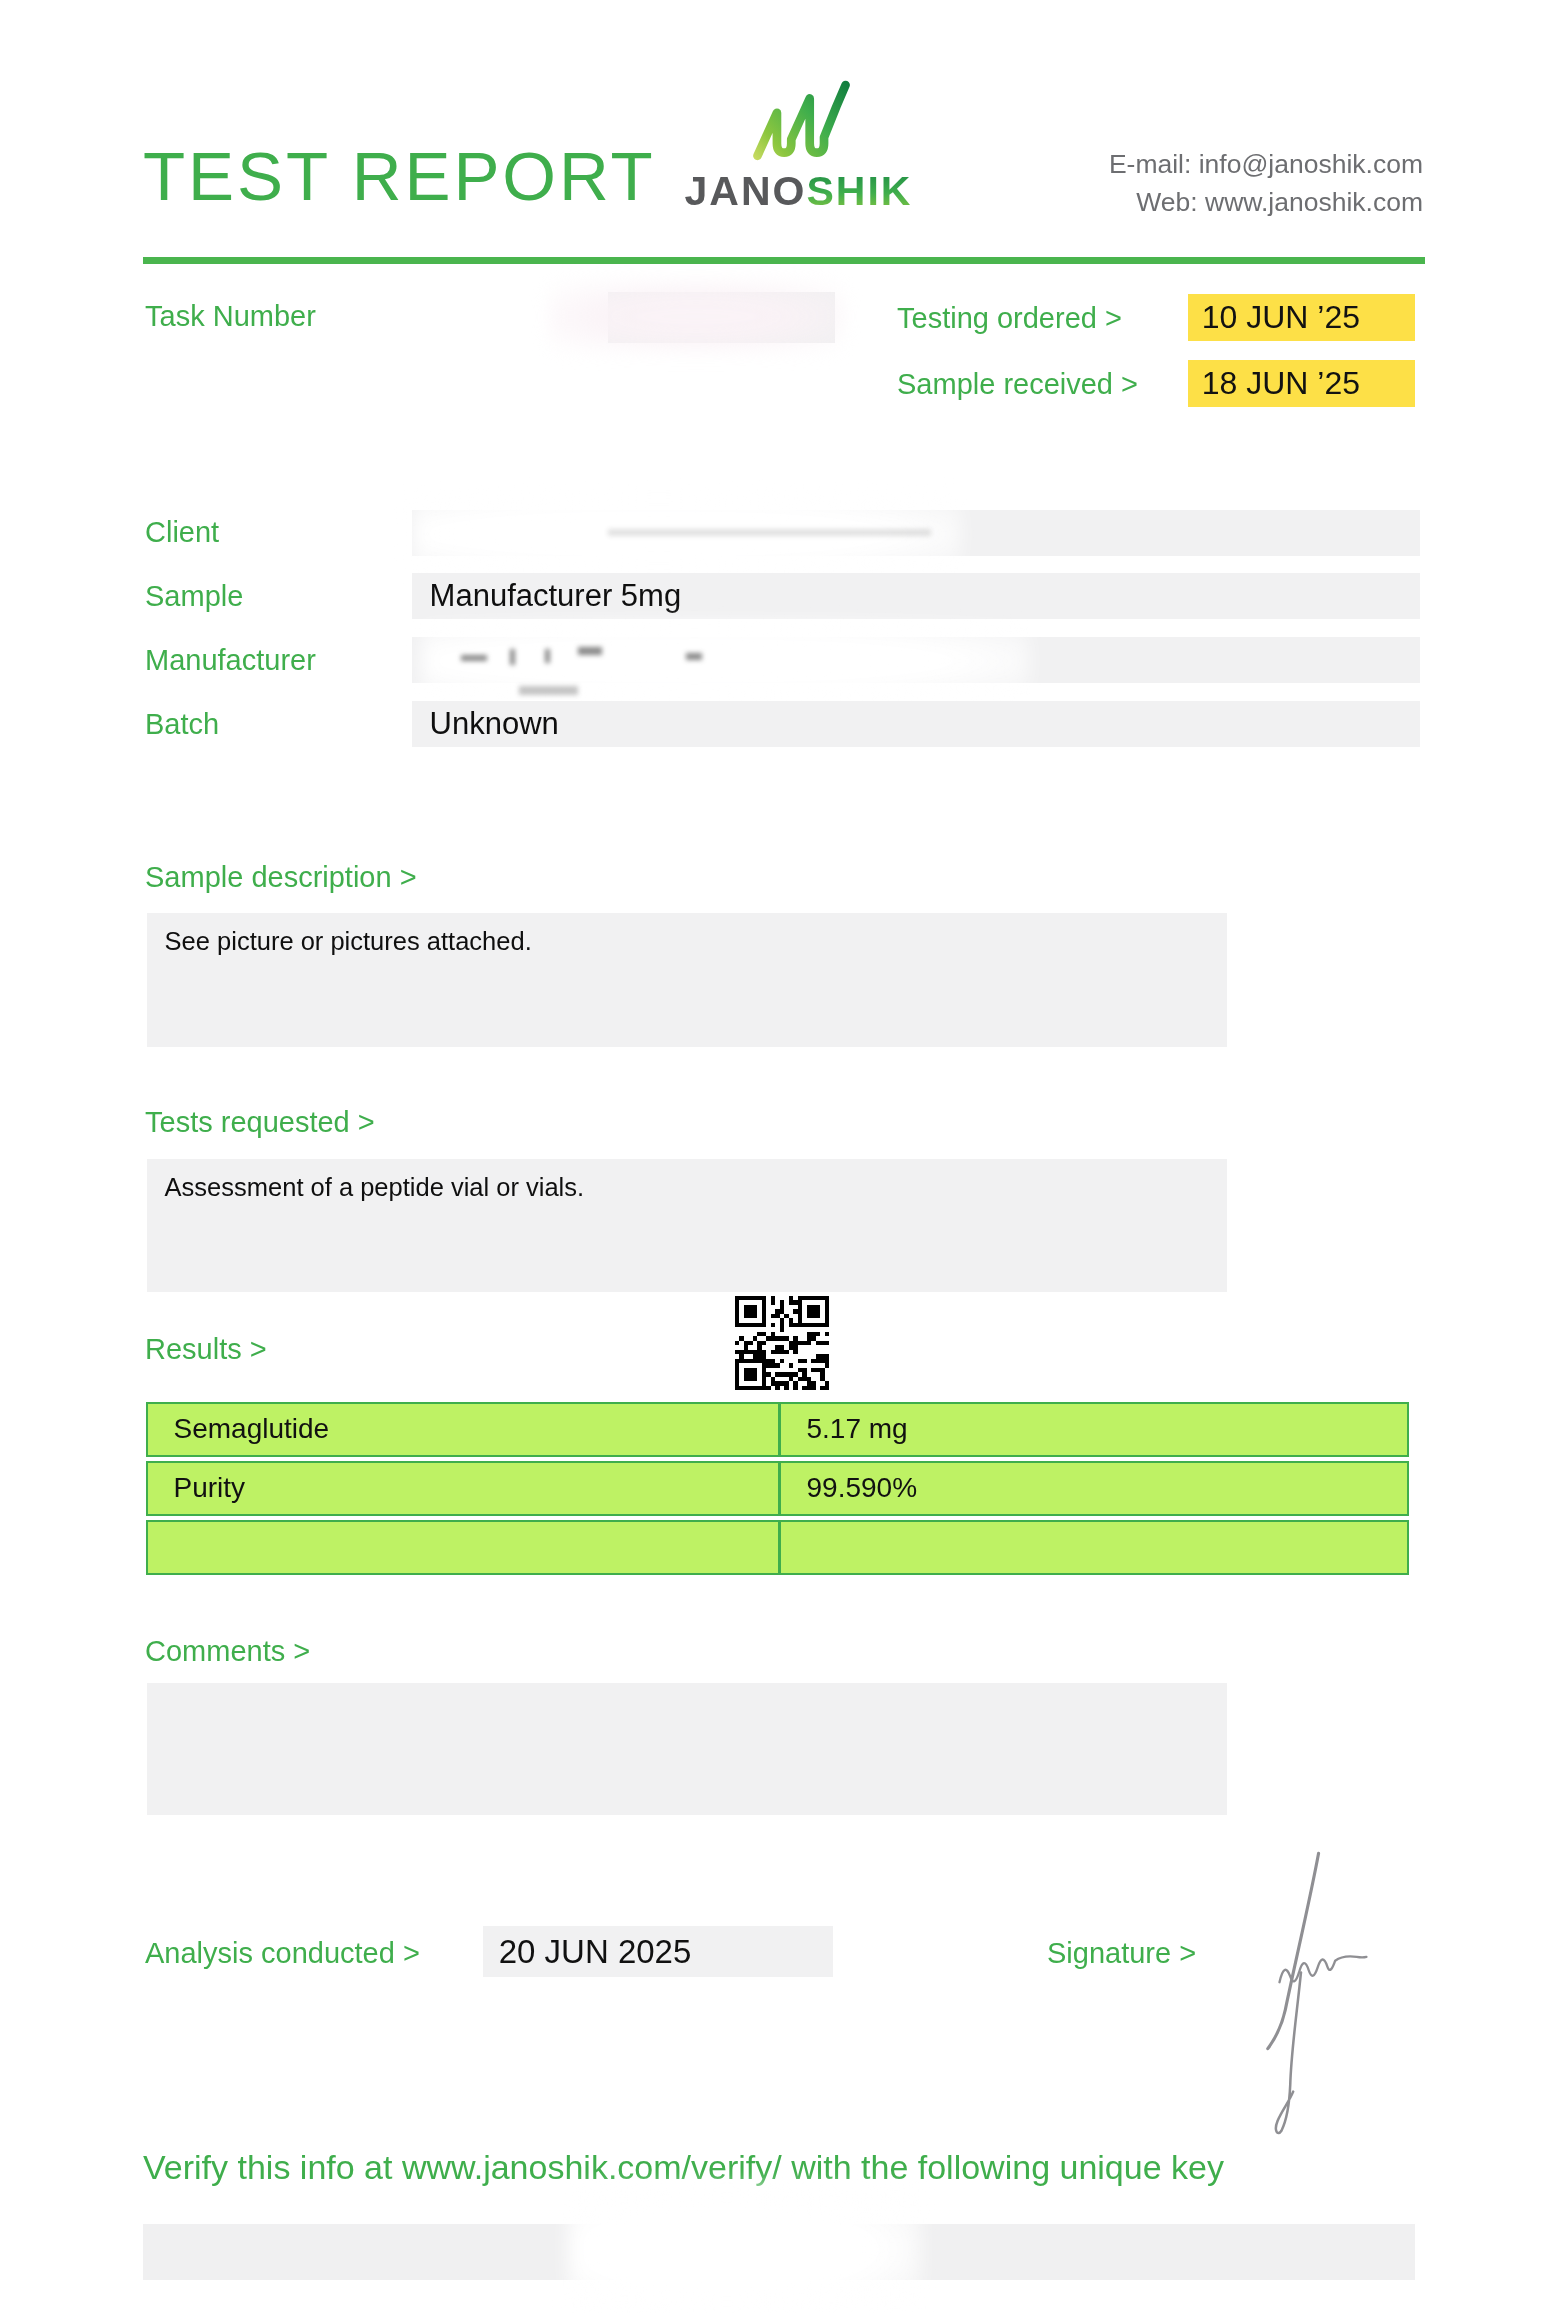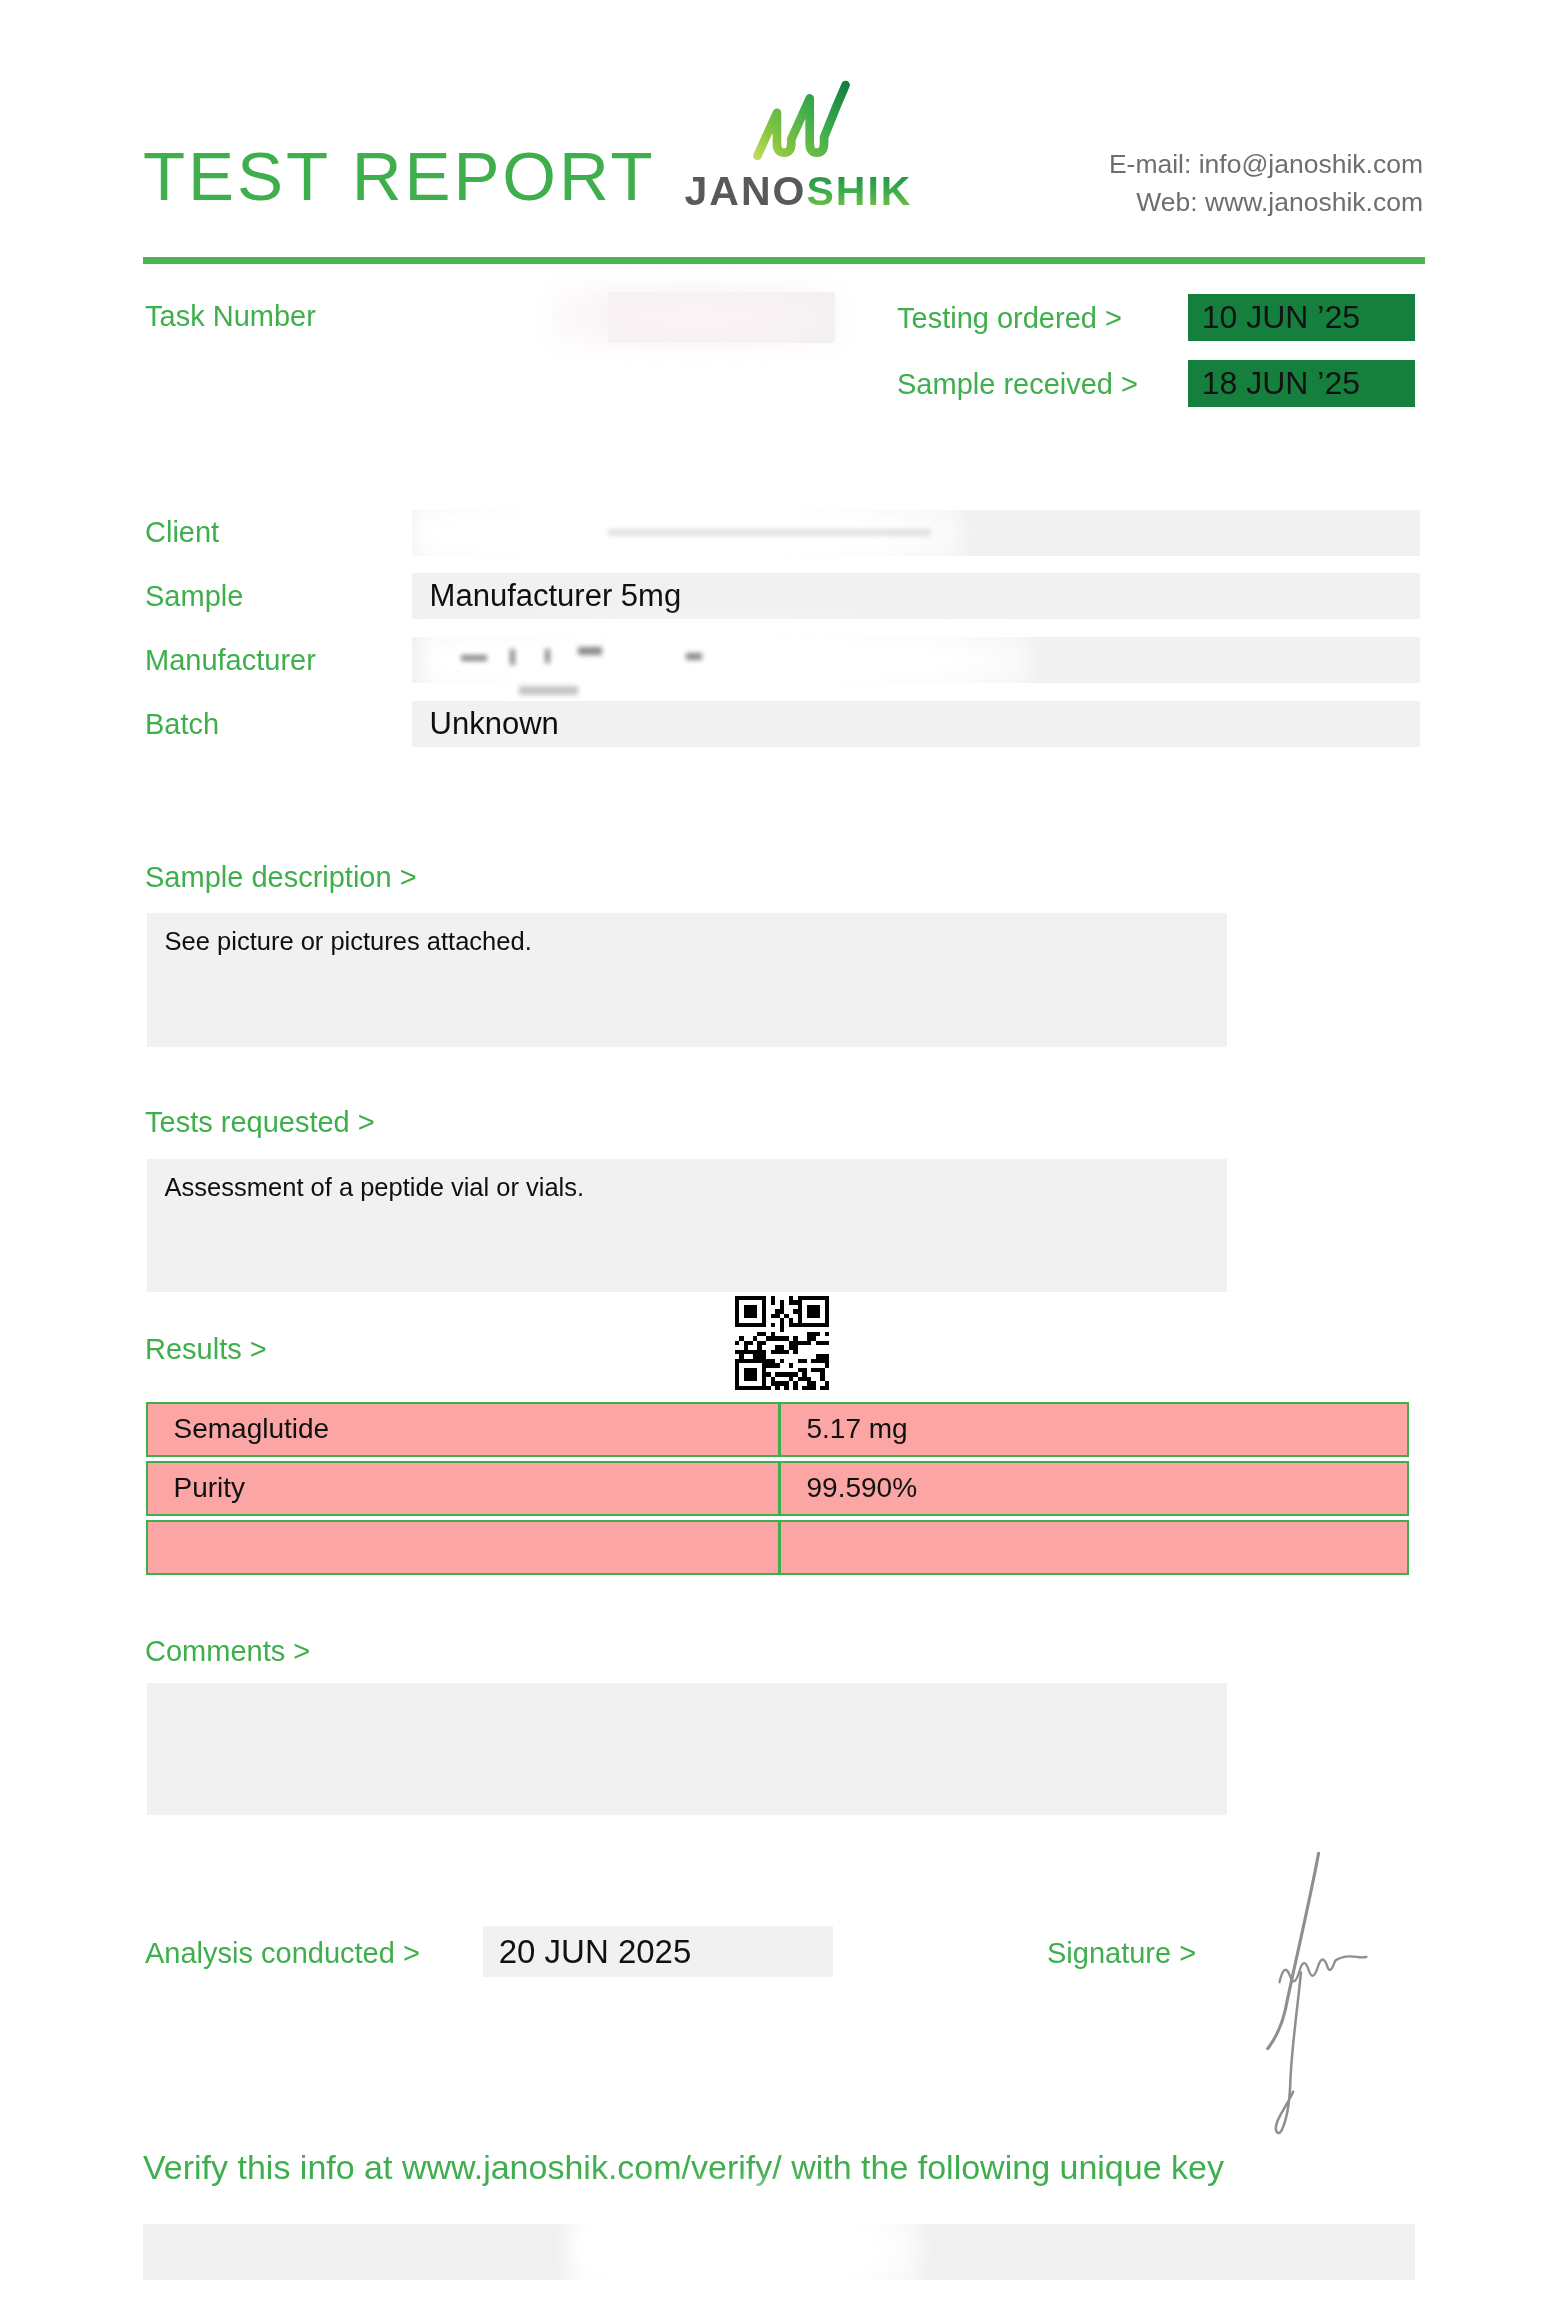--- a/index.html
+++ b/index.html
@@ -28,37 +28,37 @@
   .contact{right:145px;top:145px;text-align:right;font-size:26.5px;line-height:38px;color:#6d6e71;}
   .rule{left:143px;top:257px;width:1282px;height:6.9px;background:#4ab54e;}
   
   .glabel{color:#3fae4c;font-size:29px;white-space:nowrap;}
   .task-label{left:145px;top:300px;}
   .task-redact{left:608px;top:292px;width:227px;height:51px;background:#f0f0f1;}
   .smudge{position:absolute;filter:blur(8.8px);background:radial-gradient(ellipse at 45% 50%, rgba(255,255,255,0.98) 55%, rgba(255,255,255,0) 100%);}
   .smudge.pink{background:radial-gradient(ellipse at 50% 50%, rgba(250,242,246,0.95) 40%, rgba(255,255,255,0) 100%);}
   .date-label-1{left:897px;top:302px;text-align:center;}
   .date-label-2{left:897px;top:368px;}
-  .date-box{width:227px;height:47px;background:#15803d;color:#121212;
+  .date-box{width:227px;height:47px;background:#fde047;color:#121212;
     font-size:32px;line-height:47px;padding-left:13.7px;box-sizing:border-box;white-space:nowrap;}
   .date-box-1{left:1188px;top:294px;}
   .date-box-2{left:1188px;top:360px;}
   
   .drow-label{left:145px;font-size:29px;}
   .dbar{left:412px;width:1008px;height:46px;background:#f1f1f2;
     font-size:31px;line-height:46px;padding-left:17.6px;box-sizing:border-box;color:#0f0f0f;}
   .mark{position:absolute;background:rgba(40,40,40,0.55);filter:blur(2.5px);}
   
   .sec-head{left:145px;font-size:29px;}
   .sec-box{left:147px;width:1080px;background:#f1f1f2;box-sizing:border-box;
     font-size:25.5px;color:#0f0f0f;padding:13.7px 17.6px;}
   
   .rtable{left:146px;top:1402px;width:1264px;}
   .rrow{display:flex;margin-bottom:3.9px;height:55px;}
-  .rcell{border:2.9px solid #3fae4c;box-sizing:border-box;background:#fca5a5;
+  .rcell{border:2.9px solid #3fae4c;box-sizing:border-box;background:#bef264;
     font-size:28px;line-height:49px;padding-left:25.5px;white-space:nowrap;}
   .rcell.c1{width:634px;border-right-width:2px;}
   .rcell.c2{width:630px;border-left-width:2px;margin-left:-1px;}
   
   .analysis-label{left:145px;top:1937px;}
   .analysis-box{left:483px;top:1926px;width:350px;height:51px;background:#f1f1f2;
     font-size:33px;line-height:51px;padding-left:15.7px;box-sizing:border-box;white-space:nowrap;}
   .sig-label{left:1047px;top:1937px;}
   .sig-svg{left:1258px;top:1845px;width:127px;height:294px;}
   .verify{left:143px;top:2148px;font-size:34px;color:#3fae4c;white-space:nowrap;}

